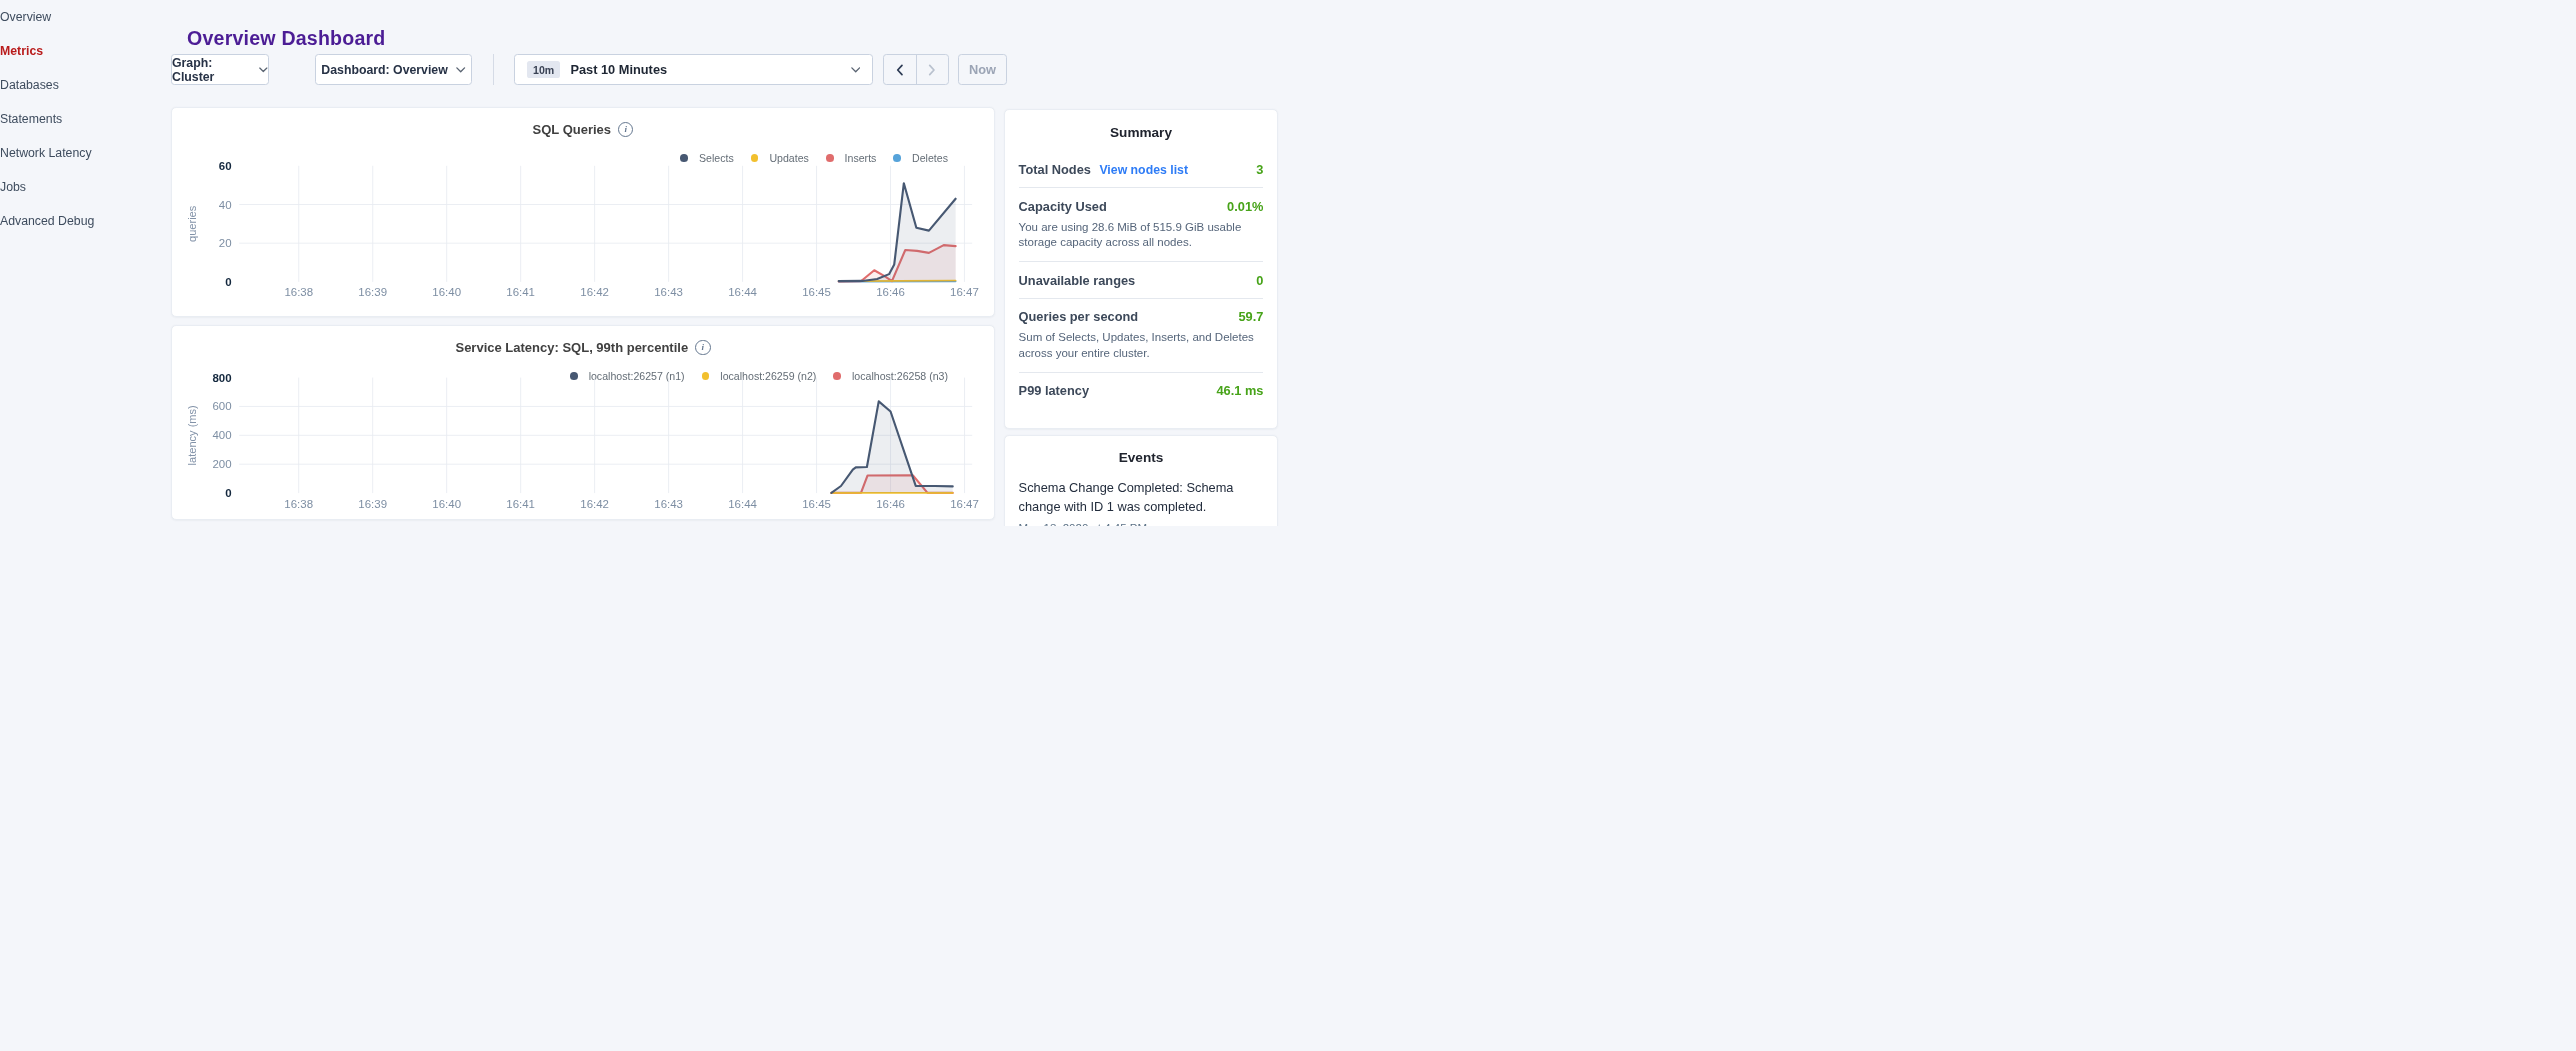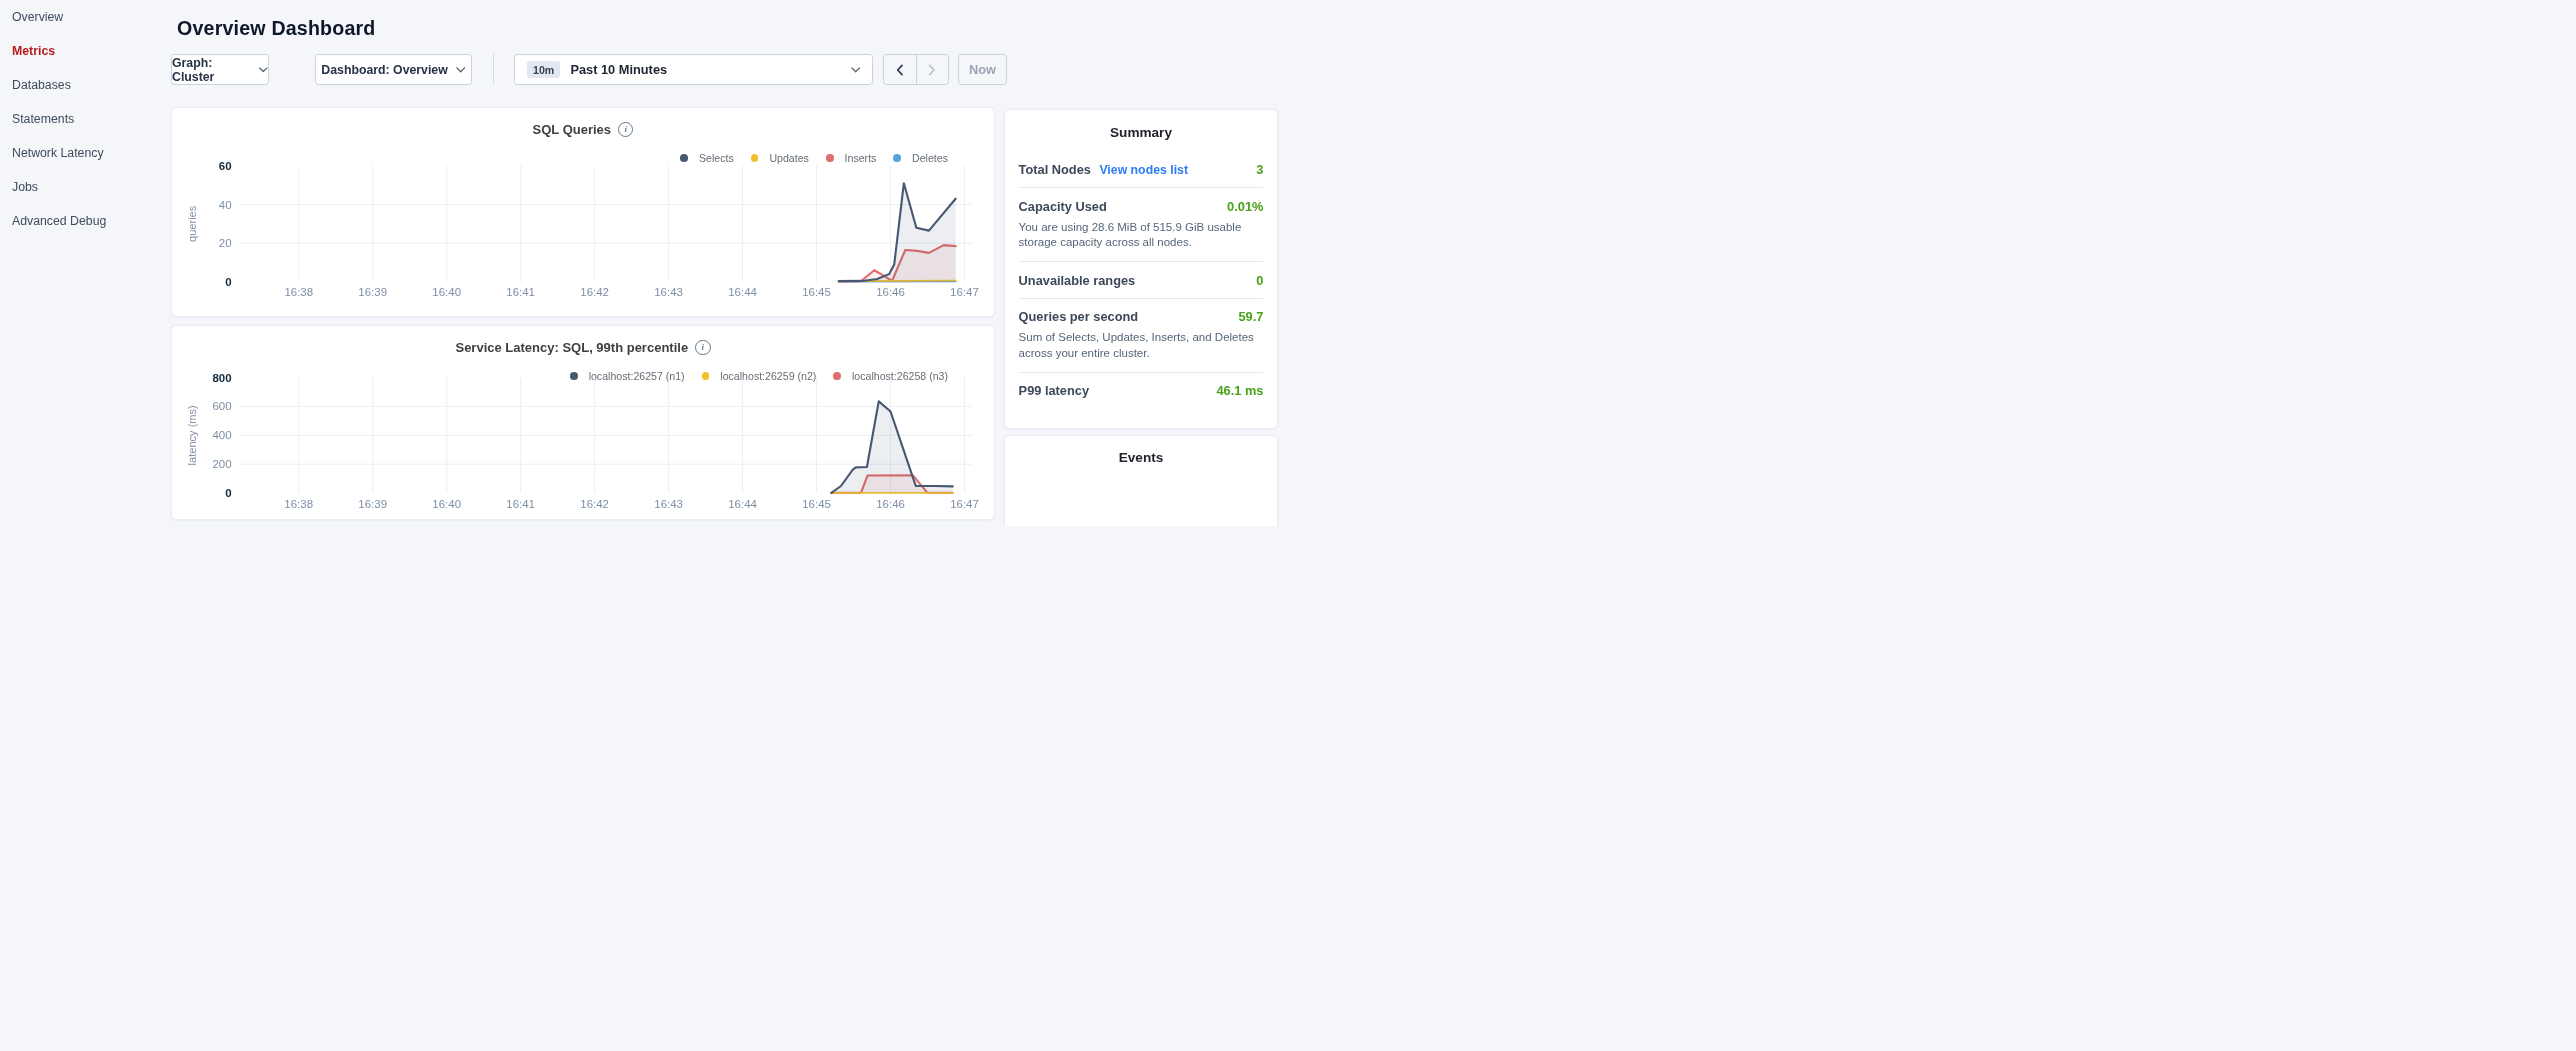--- a/index.html
+++ b/index.html
@@ -3,26 +3,26 @@
 <meta charset="utf-8">
 <style>
   html,body{margin:0;padding:0}
   body{
     position:relative;width:1288px;height:526px;overflow:hidden;
     background:#f4f6fa;color:#232b38;
     font-family:"Liberation Sans",sans-serif;
   }
   
   .sidebar{position:absolute;left:0;top:0;width:171px;height:100%;}
-  .side-item{height:34px;display:flex;align-items:center;padding-left:12px;
+  .side-item{height:34px;display:flex;align-items:center;
     font-size:12.3px;color:#3e4c5e;cursor:pointer}
   .side-item.active{color:#b91c1c;font-weight:700}
   
-  .page-title{position:absolute;left:171px;top:11px;margin:6px;
-    font-size:19.6px;font-weight:700;color:#0f172a;letter-spacing:0.2px}
+  .page-title{position:absolute;left:171px;top:11px;margin:16px;
+    font-size:19.6px;font-weight:700;color:#4c1d95;letter-spacing:0.2px}
   .ctrl{position:absolute;top:54px;height:31px;box-sizing:border-box;
     background:#fff;border:0.9px solid #c9d2e0;border-radius:3.4px;
     display:flex;align-items:center;justify-content:center;gap:8.5px;
     font-size:12.3px;font-weight:700;color:#273246;cursor:pointer}
   #graph-dd{left:171px;width:98px}
   #dash-dd{left:315px;width:157px}
   .vdiv{position:absolute;left:493px;top:54px;height:31px;width:0.9px;background:#d5dbe6}
   #time-dd{left:514px;width:359px;justify-content:flex-start;padding:0 12px;gap:10.2px}
   #time-dd .chev{margin-left:auto}
   .badge{background:#e3e7f0;border-radius:2.6px;font-size:10.6px;font-weight:700;
@@ -276,14 +276,18 @@
         <div class="srow-top">
           <span class="srow-label">P99 latency</span>
           <span class="srow-value">46.1 ms</span>
         </div>
       </div>
     </div>
 </div>
 
 <div class="card" id="events-card">
   <div class="panel-title">Events</div>
+  <div id="events-list">
+      <p class="event-text">Schema Change Completed: Schema change with ID 1 was completed.</p>
+      <p class="event-time">May 13, 2020 at 4:45 PM</p>
+    </div>
 </div>
 
 
 </body></html>

